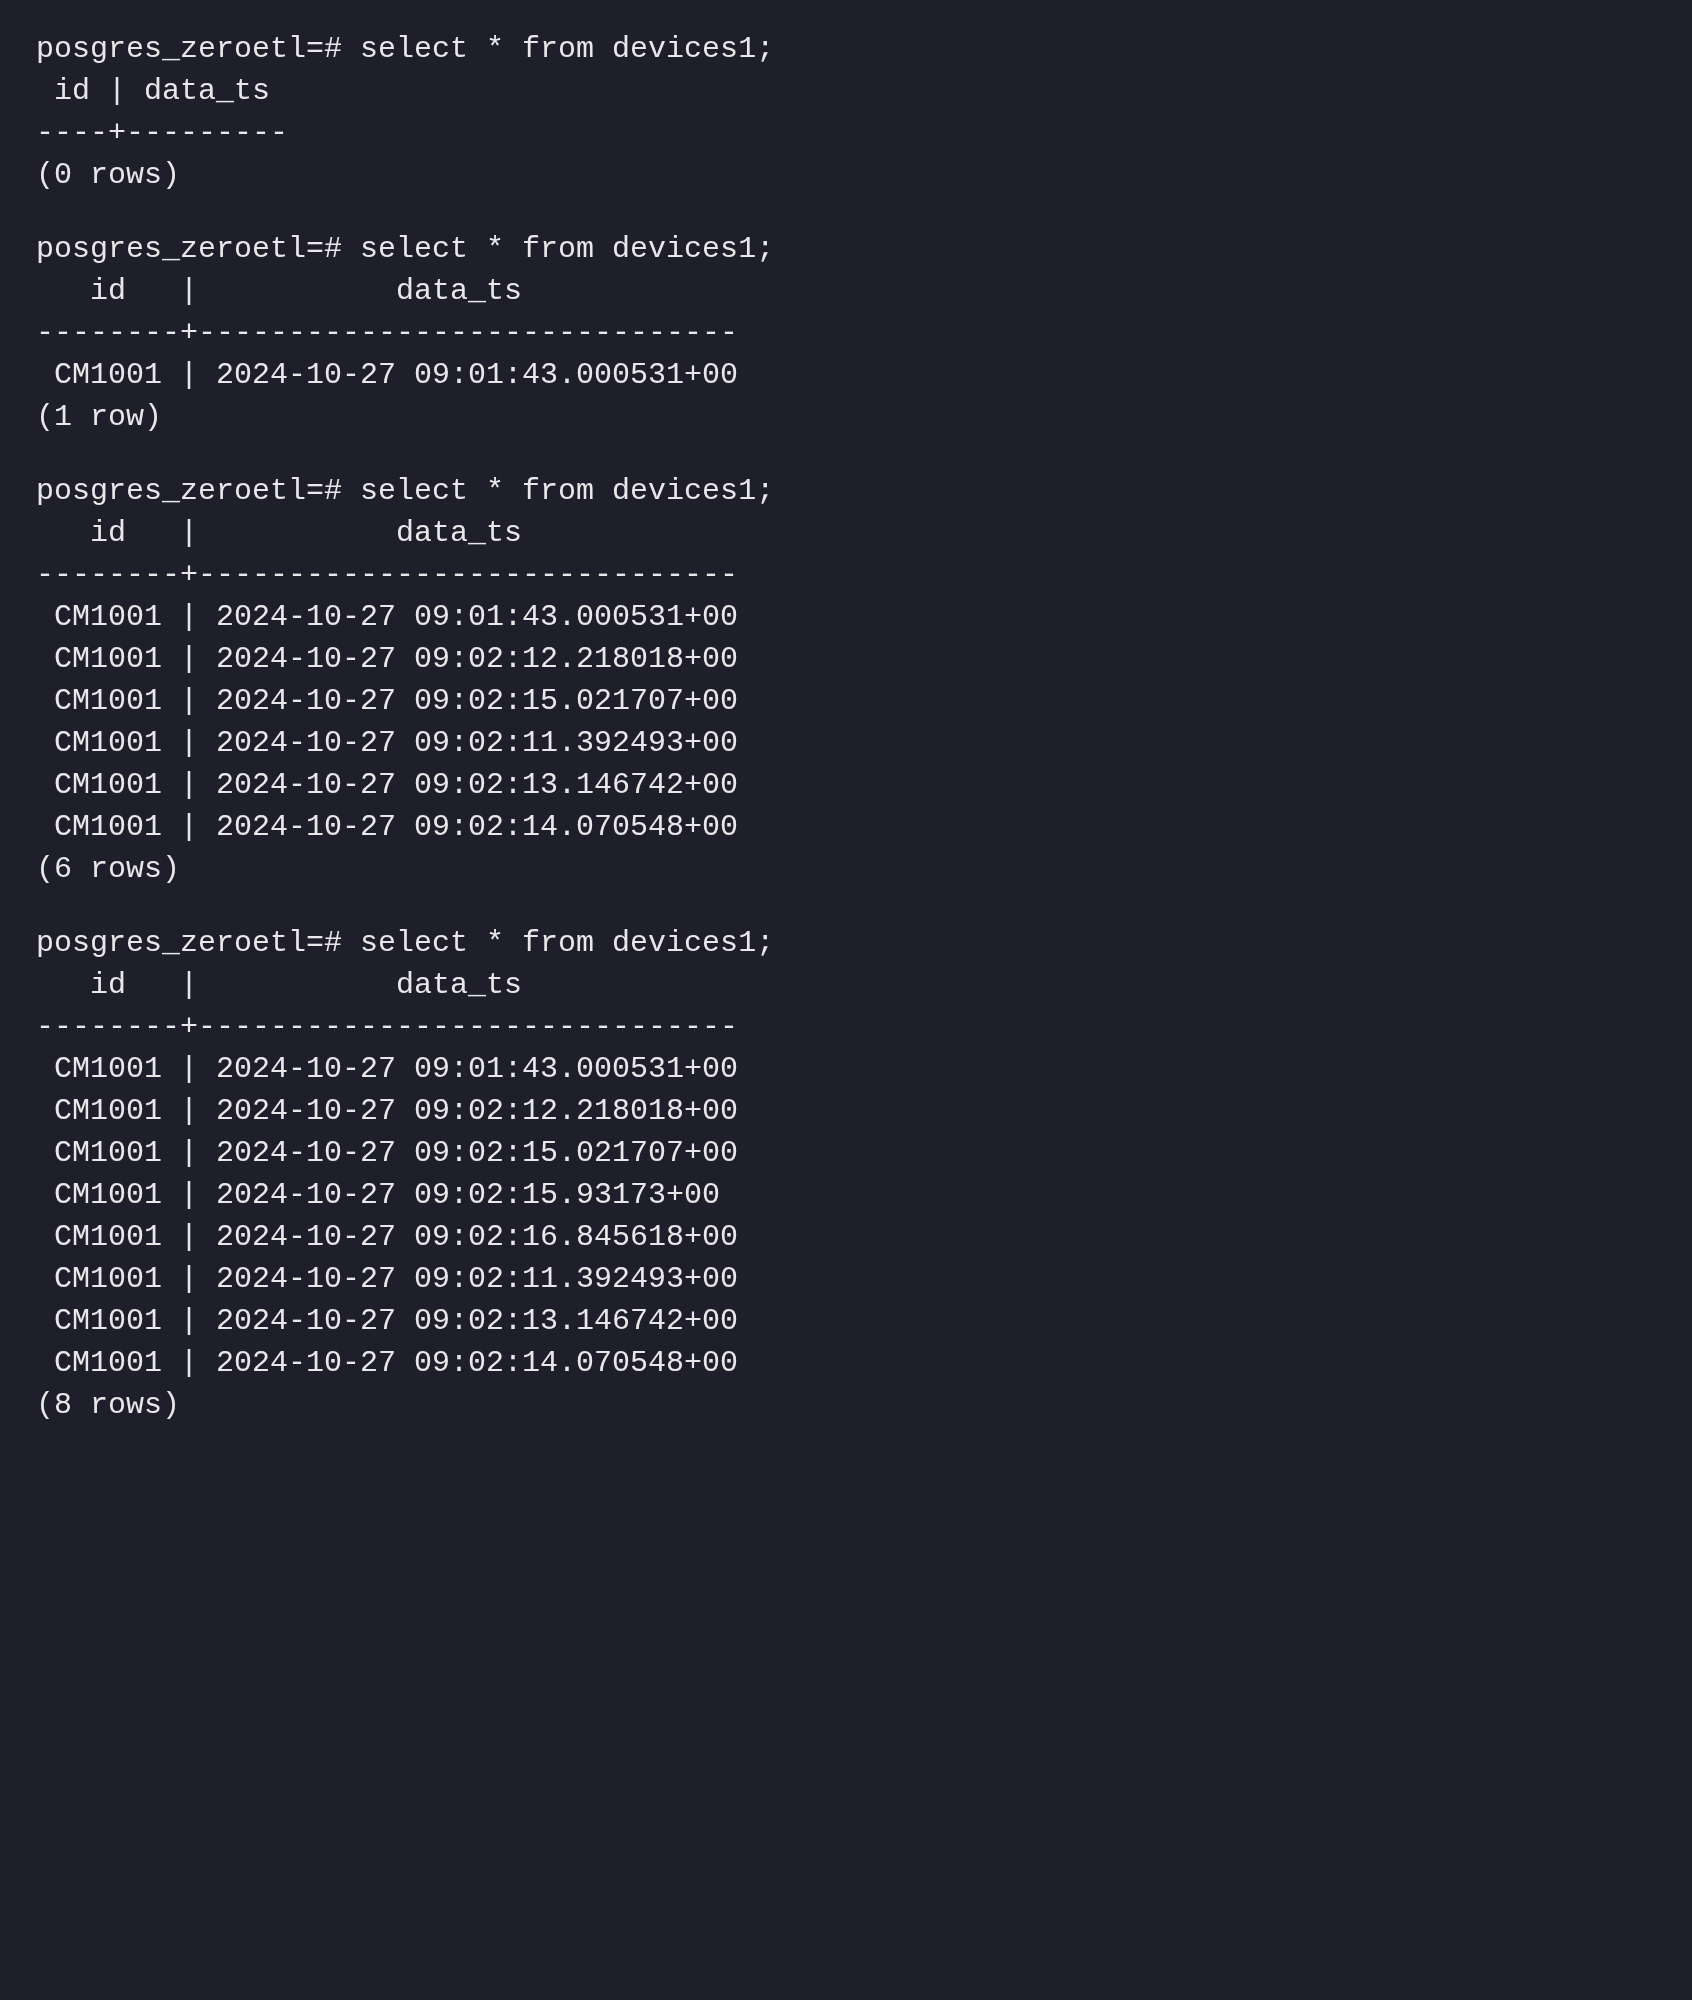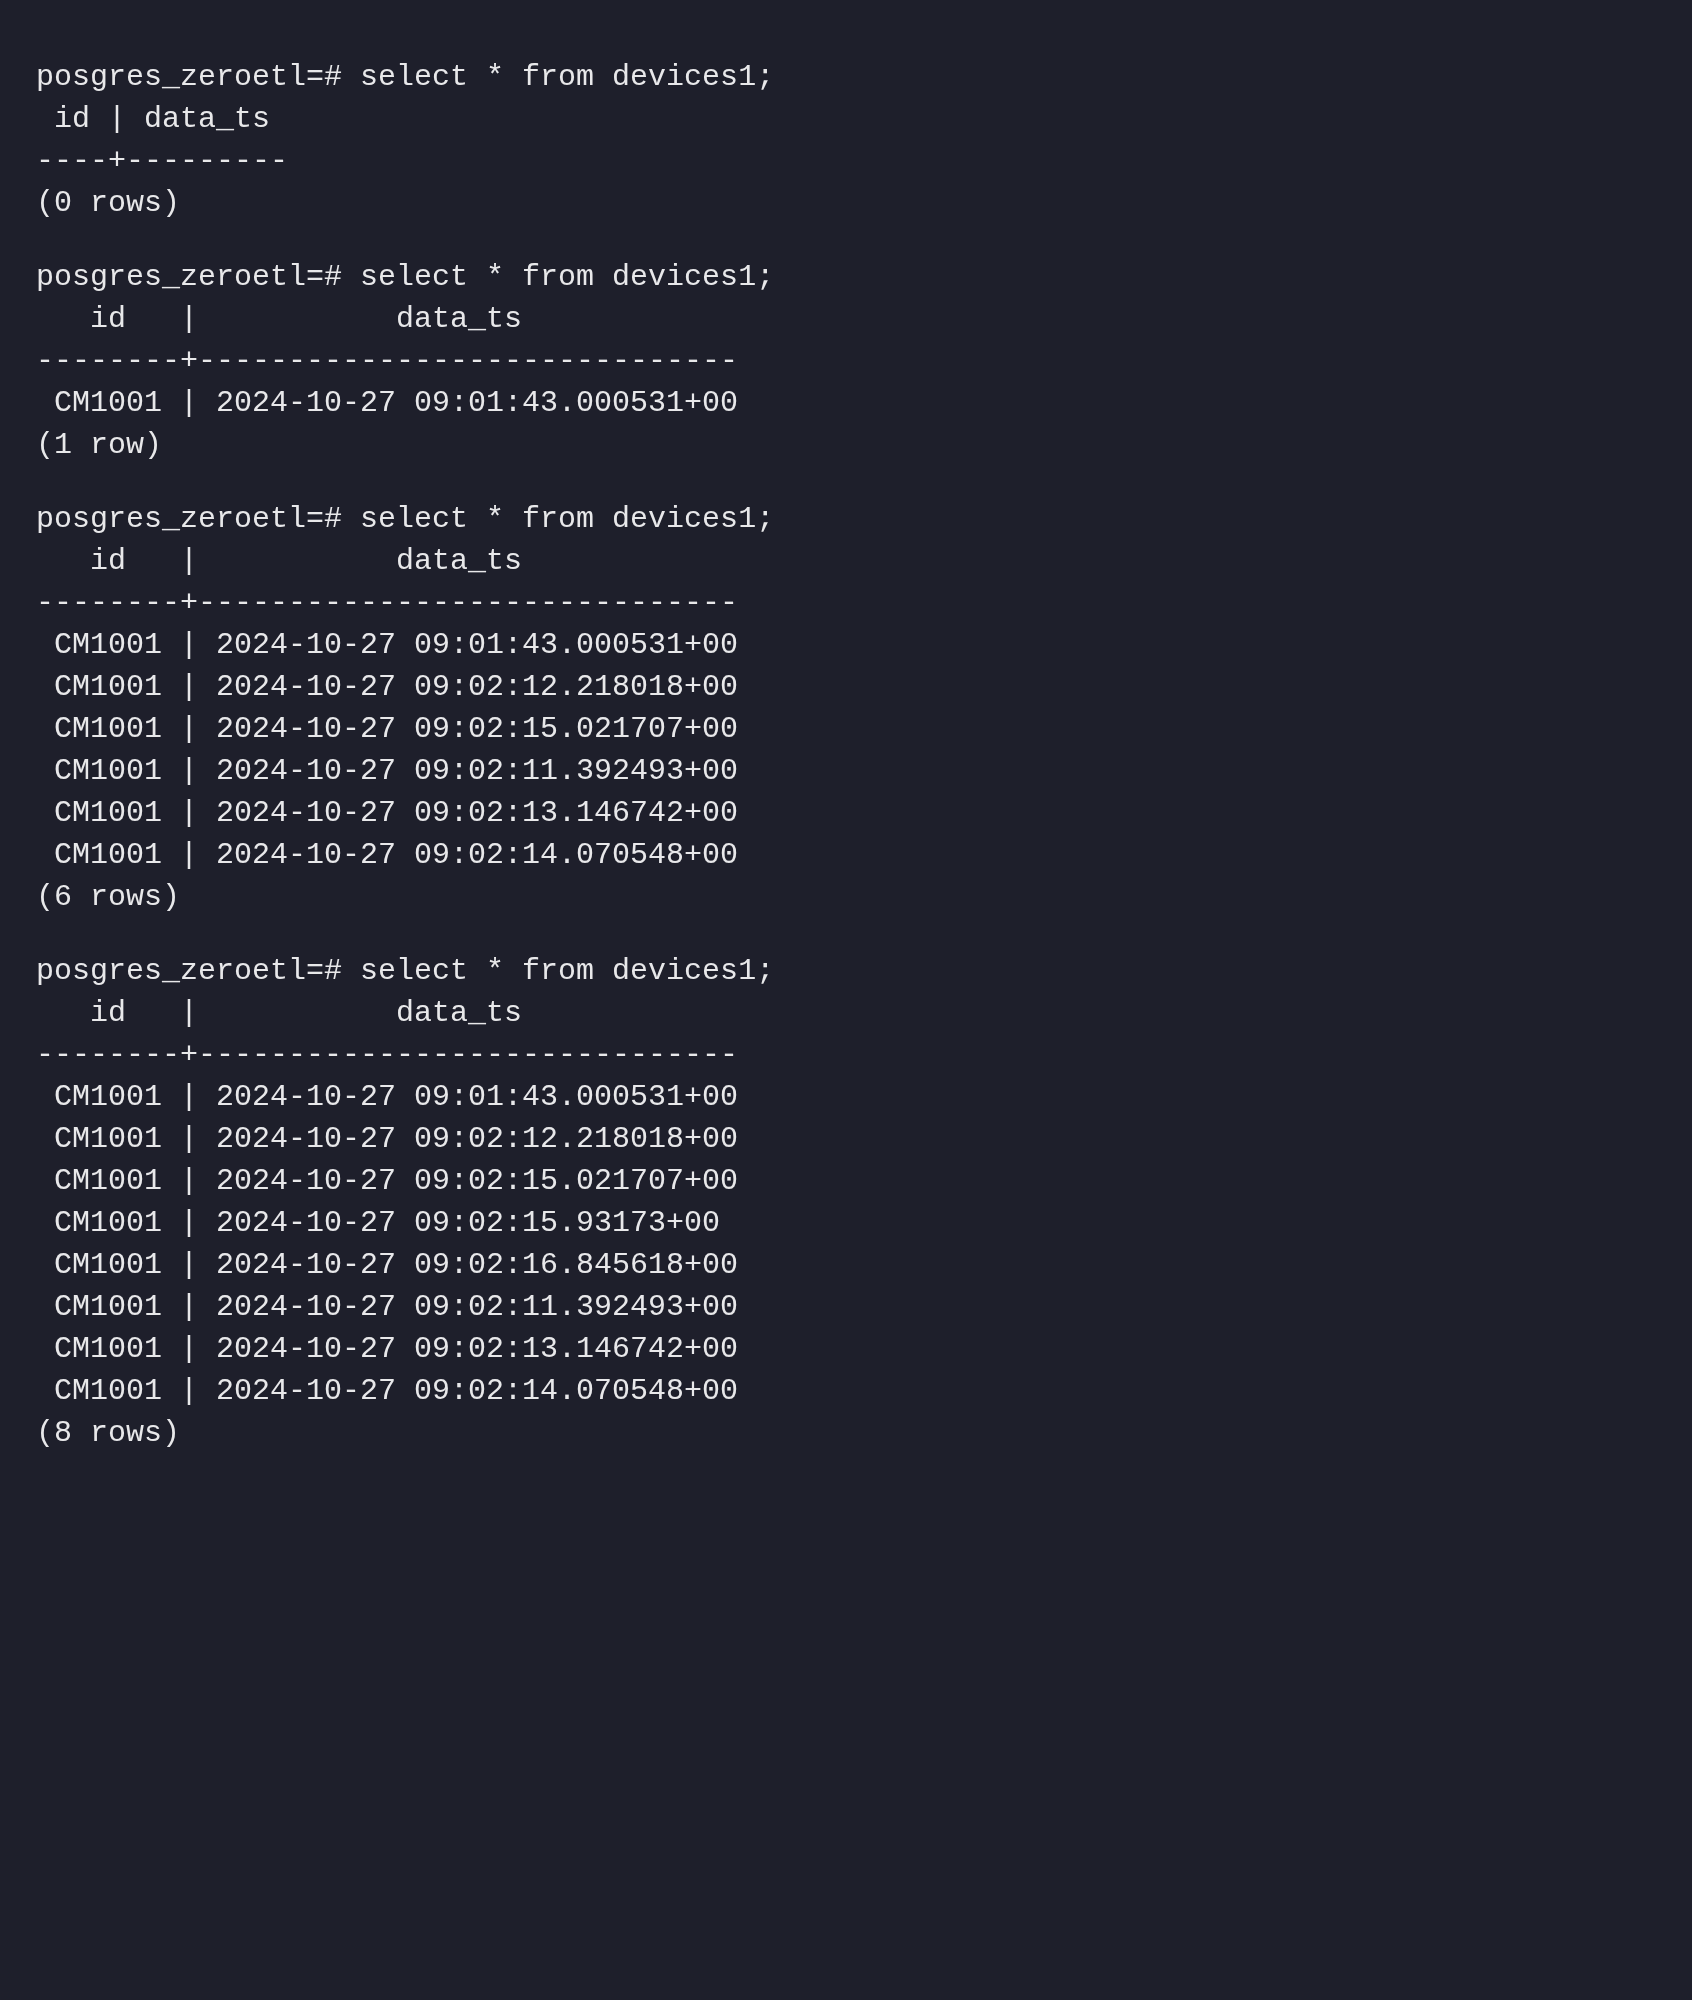--- a/index.html
+++ b/index.html
@@ -13,19 +13,18 @@
   }
   .terminal {
     padding: 28px 36px;
     white-space: pre;
   }
   .line {
     display: block;
   }
   .block {
     margin-bottom: 32px;
-    margin-top: 28px;
   }
 </style>
 </head>
 <body>
 
 <div class="terminal" id="terminal"><div class="block"><span class="line"><span>posgres_zeroetl=#</span><span> select * from devices1;</span></span><span class="line"> id | data_ts </span><span class="line">----+---------</span><span class="line">(0 rows)</span></div><div class="block"><span class="line"><span>posgres_zeroetl=#</span><span> select * from devices1;</span></span><span class="line">   id   |           data_ts            </span><span class="line">--------+------------------------------</span><span class="line"> CM1001 | 2024-10-27 09:01:43.000531+00</span><span class="line">(1 row)</span></div><div class="block"><span class="line"><span>posgres_zeroetl=#</span><span> select * from devices1;</span></span><span class="line">   id   |           data_ts            </span><span class="line">--------+------------------------------</span><span class="line"> CM1001 | 2024-10-27 09:01:43.000531+00</span><span class="line"> CM1001 | 2024-10-27 09:02:12.218018+00</span><span class="line"> CM1001 | 2024-10-27 09:02:15.021707+00</span><span class="line"> CM1001 | 2024-10-27 09:02:11.392493+00</span><span class="line"> CM1001 | 2024-10-27 09:02:13.146742+00</span><span class="line"> CM1001 | 2024-10-27 09:02:14.070548+00</span><span class="line">(6 rows)</span></div><div class="block"><span class="line"><span>posgres_zeroetl=#</span><span> select * from devices1;</span></span><span class="line">   id   |           data_ts            </span><span class="line">--------+------------------------------</span><span class="line"> CM1001 | 2024-10-27 09:01:43.000531+00</span><span class="line"> CM1001 | 2024-10-27 09:02:12.218018+00</span><span class="line"> CM1001 | 2024-10-27 09:02:15.021707+00</span><span class="line"> CM1001 | 2024-10-27 09:02:15.93173+00</span><span class="line"> CM1001 | 2024-10-27 09:02:16.845618+00</span><span class="line"> CM1001 | 2024-10-27 09:02:11.392493+00</span><span class="line"> CM1001 | 2024-10-27 09:02:13.146742+00</span><span class="line"> CM1001 | 2024-10-27 09:02:14.070548+00</span><span class="line">(8 rows)</span></div></div>
 
 </body></html>

